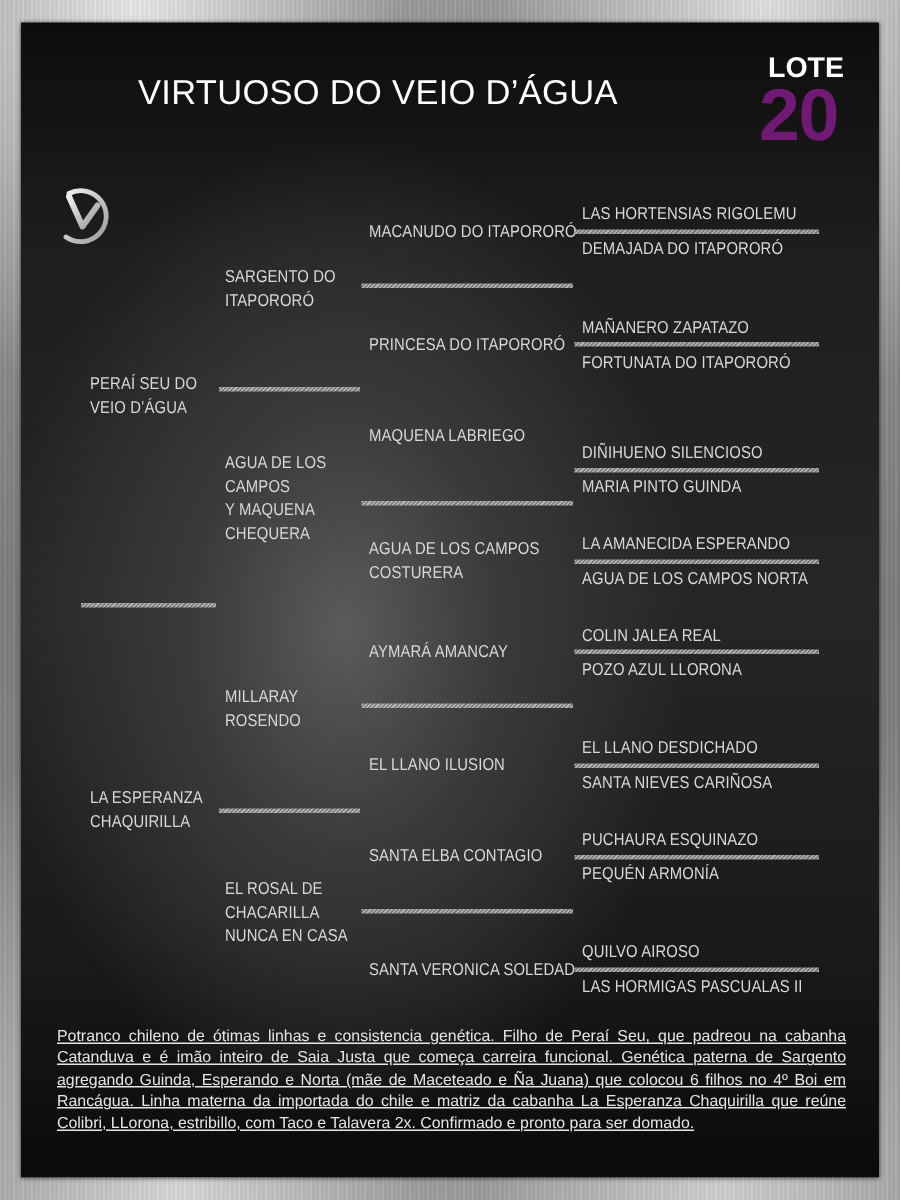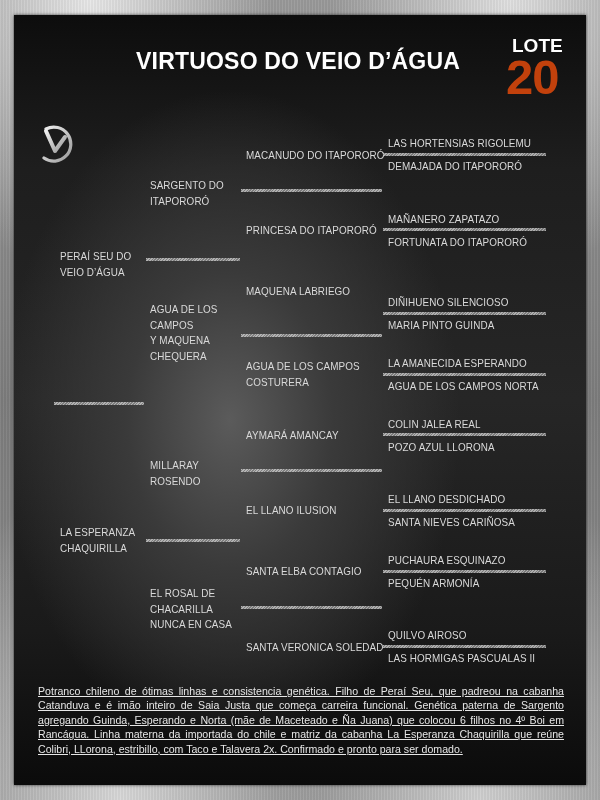--- a/index.html
+++ b/index.html
@@ -20,36 +20,35 @@
       left: 14px; top: 15px; width: 572px; height: 770px;
       background:
         radial-gradient(ellipse 230px 330px at 216px 405px, #5b5b5b 0%, #3a3a3a 45%, rgba(30,30,30,0) 100%),
         linear-gradient(180deg, #0d0d0d 0%, #1e1e1e 20%, #262626 50%, #1a1a1a 80%, #0b0b0b 100%);
       box-shadow: 0 0 3px rgba(0,0,0,0.7);
     }
     .title {
       position: absolute;
       left: 92px; top: 48px;
       color: #ffffff;
-      font-weight: bold;
+      font-weight: normal;
       font-size: 23px;
       letter-spacing: 0.2px;
       white-space: nowrap;
-      margin-left: 44px;
     }
     .lote-label {
       position: absolute;
       left: 512px; top: 35px;
       color: #fff; font-weight: bold; font-size: 19px;
       white-space: nowrap;
     }
     .lote-num {
       position: absolute;
       left: 506px; top: 52px;
-      color: #c2410c; font-weight: bold; font-size: 49px; line-height: 50px;
+      color: #701a75; font-weight: bold; font-size: 49px; line-height: 50px;
       letter-spacing: -1px;
     }
     .logo {
       position: absolute; left: 38px; top: 125px; width: 40px; height: 40px;
     }
     .name {
       position: absolute;
       color: #d9d9d9;
       font-family: "Liberation Sans", sans-serif;
       font-size: 11.5px;

